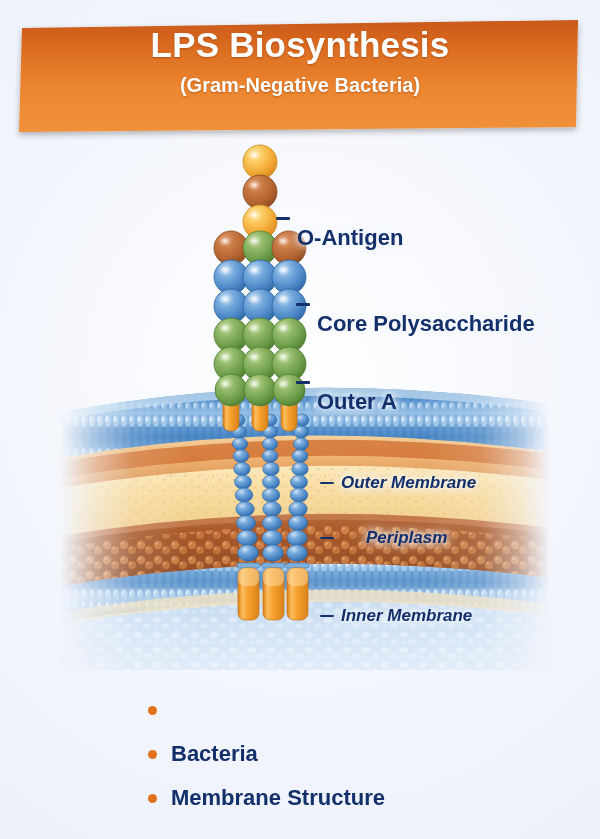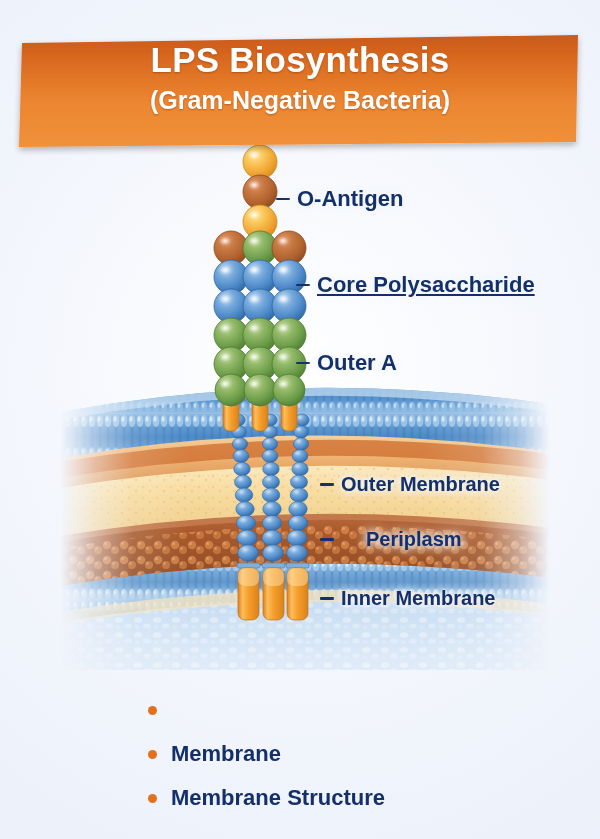--- a/index.html
+++ b/index.html
@@ -15,42 +15,42 @@
     position:relative;
     width:600px; height:839px;
     background:
       radial-gradient(ellipse 120% 90% at 50% 45%, #ffffff 0%, #f2f5fc 45%, #e6ecf8 100%);
     overflow:hidden;
   }
 
   
   #banner-wrap {
     position:absolute;
-    left:0; top:16px; width:566px; height:140px;
+    left:0; top:1px; width:566px; height:140px;
     z-index:20;
   }
   #banner-svg { position:absolute; left:0; top:0; }
   #banner-text {
     position:absolute;
     left:0; top:22px; width:600px;
     text-align:center;
     color:#ffffff;
     text-shadow:0 1px 2px rgba(120,45,5,.45);
     pointer-events:none;
   }
   #banner-title {
     display:block;
     font-size:35px;
     font-weight:bold;
     letter-spacing:.2px;
     line-height:44px;
   }
   #banner-subtitle {
     display:block;
-    font-size:25px;
+    font-size:20px;
     font-weight:bold;
     line-height:34px;
     margin-top:1px;
   }
 
   
   #art {
     position:absolute;
     left:0; top:0;
     width:600px; height:839px;
@@ -73,22 +73,22 @@
     background:#13306b;
     border-radius:1px;
     flex:none;
   }
   .label .txt {
     text-shadow:
       0 0 6px rgba(246,249,255,.97),
       0 0 11px rgba(246,249,255,.9),
       0 0 16px rgba(246,249,255,.75);
   }
-  .lbl-lg  .txt { font-size:22px; }
-  .lbl-md  .txt { font-size:20px; }
+  .lbl-lg  .txt { font-size:22px;margin-top:39px; }
+  .lbl-md  .txt { font-size:17px;font-style:italic; }
 
   
   #bullets {
     position:absolute;
     left:148px; top:688px;
     z-index:30;
   }
   .bullet {
     display:flex;
     align-items:center;
@@ -437,52 +437,52 @@
       <span id="banner-title">LPS Biosynthesis</span>
       <span id="banner-subtitle">(Gram-Negative Bacteria)</span>
     </div>
   </div>
 
   <div class="label lbl-lg" style="left:276px; top:186px;">
     <span class="dash"></span>
     <span class="txt">O-Antigen</span>
   </div>
 
-  <div class="label lbl-lg" style="left:296px; top:272px;text-decoration:underline;">
+  <div class="label lbl-lg" style="left:296px; top:272px;">
     <span class="dash"></span>
     <span class="txt">Core Polysaccharide</span>
   </div>
 
   <div class="label lbl-lg" style="left:296px; top:350px;">
     <span class="dash"></span>
     <span class="txt">Outer A</span>
   </div>
 
   <div class="label lbl-md" style="left:320px; top:473px;">
     <span class="dash"></span>
     <span class="txt">Outer Membrane</span>
   </div>
 
   <div class="label lbl-md" style="left:320px; top:528px;gap:32px;">
     <span class="dash"></span>
     <span class="txt">Periplasm</span>
   </div>
 
-  <div class="label lbl-md" style="left:320px; top:587px;">
+  <div class="label lbl-md" style="left:320px; top:606px;">
     <span class="dash"></span>
     <span class="txt">Inner Membrane</span>
   </div>
 
   <div id="bullets">
     <div class="bullet">
       <span class="dot"></span>
     </div>
     <div class="bullet">
       <span class="dot"></span>
-      <span class="btxt">Membrane</span>
+      <span class="btxt">Bacteria</span>
     </div>
     <div class="bullet">
       <span class="dot"></span>
       <span class="btxt">Membrane Structure</span>
     </div>
   </div>
 
 </div>
 
 </body></html>

